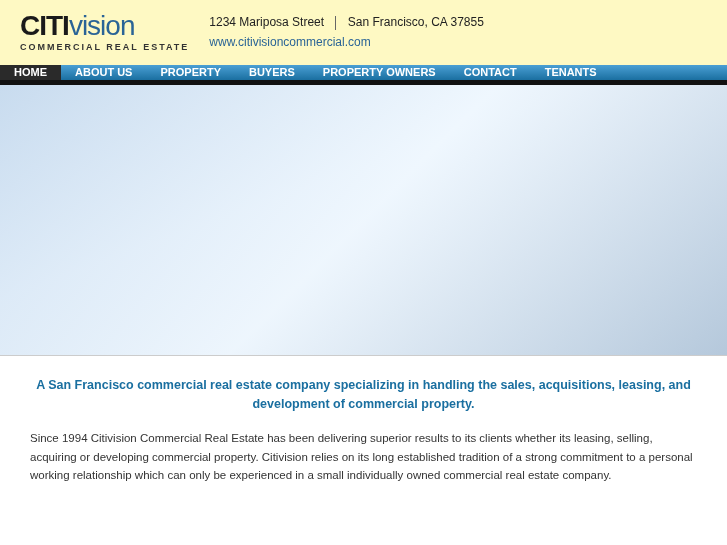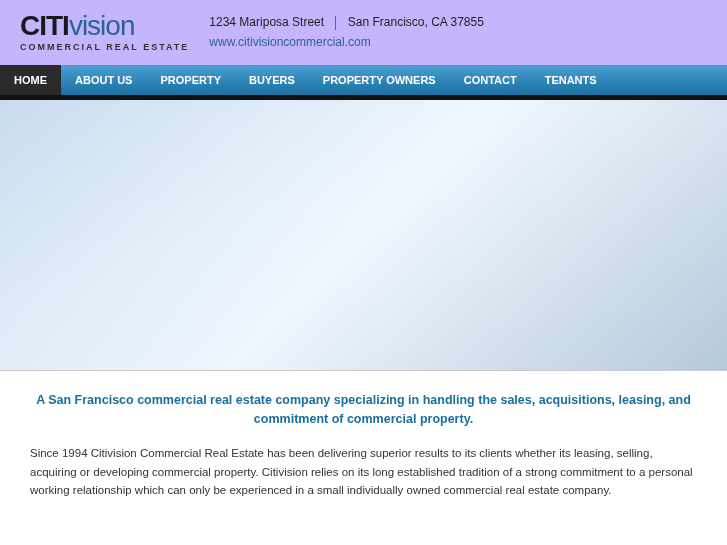--- a/index.html
+++ b/index.html
@@ -1,20 +1,20 @@
 <!DOCTYPE html>
 <html><head>
   <meta charset="utf-8">
   <style>
     * { margin: 0; padding: 0; box-sizing: border-box; }
     body { font-family: Arial, sans-serif; width: 727px; background: #fff; }
 
     
     .header {
-      background: #c4b5fd;
+      background: #fef9c3;
       display: flex;
       align-items: center;
       padding: 12px 20px;
       gap: 20px;
     }
     .logo-area {
       display: flex;
       flex-direction: column;
       min-width: 160px;
     }
@@ -56,21 +56,21 @@
     .contact-info a {
       color: #2a6496;
       text-decoration: none;
     }
 
     
     .nav {
       background: linear-gradient(to bottom, #4a9fd4, #1a6fa0);
       display: flex;
       align-items: stretch;
-      height: 30px;
+      height: 15px;
     }
     .nav-item {
       display: flex;
       align-items: center;
       padding: 0 14px;
       font-size: 11px;
       font-weight: bold;
       color: #fff;
       cursor: pointer;
       text-transform: uppercase;
@@ -167,15 +167,15 @@
   <a class="nav-item">TENANTS</a>
 </nav>
 
 <div class="black-bar"></div>
 
 <div class="hero">
   <div class="hero-inner"></div>
 </div>
 
 <div class="content">
-  <p class="tagline">A San Francisco commercial real estate company specializing in handling the sales, acquisitions, leasing, and commitment of commercial property.</p>
+  <p class="tagline">A San Francisco commercial real estate company specializing in handling the sales, acquisitions, leasing, and development of commercial property.</p>
   <p class="description">Since 1994 Citivision Commercial Real Estate has been delivering superior results to its clients whether its leasing, selling, acquiring or developing commercial property. Citivision relies on its long established tradition of a strong commitment to a personal working relationship which can only be experienced in a small individually owned commercial real estate company.</p>
 </div>
 
 </body></html>

